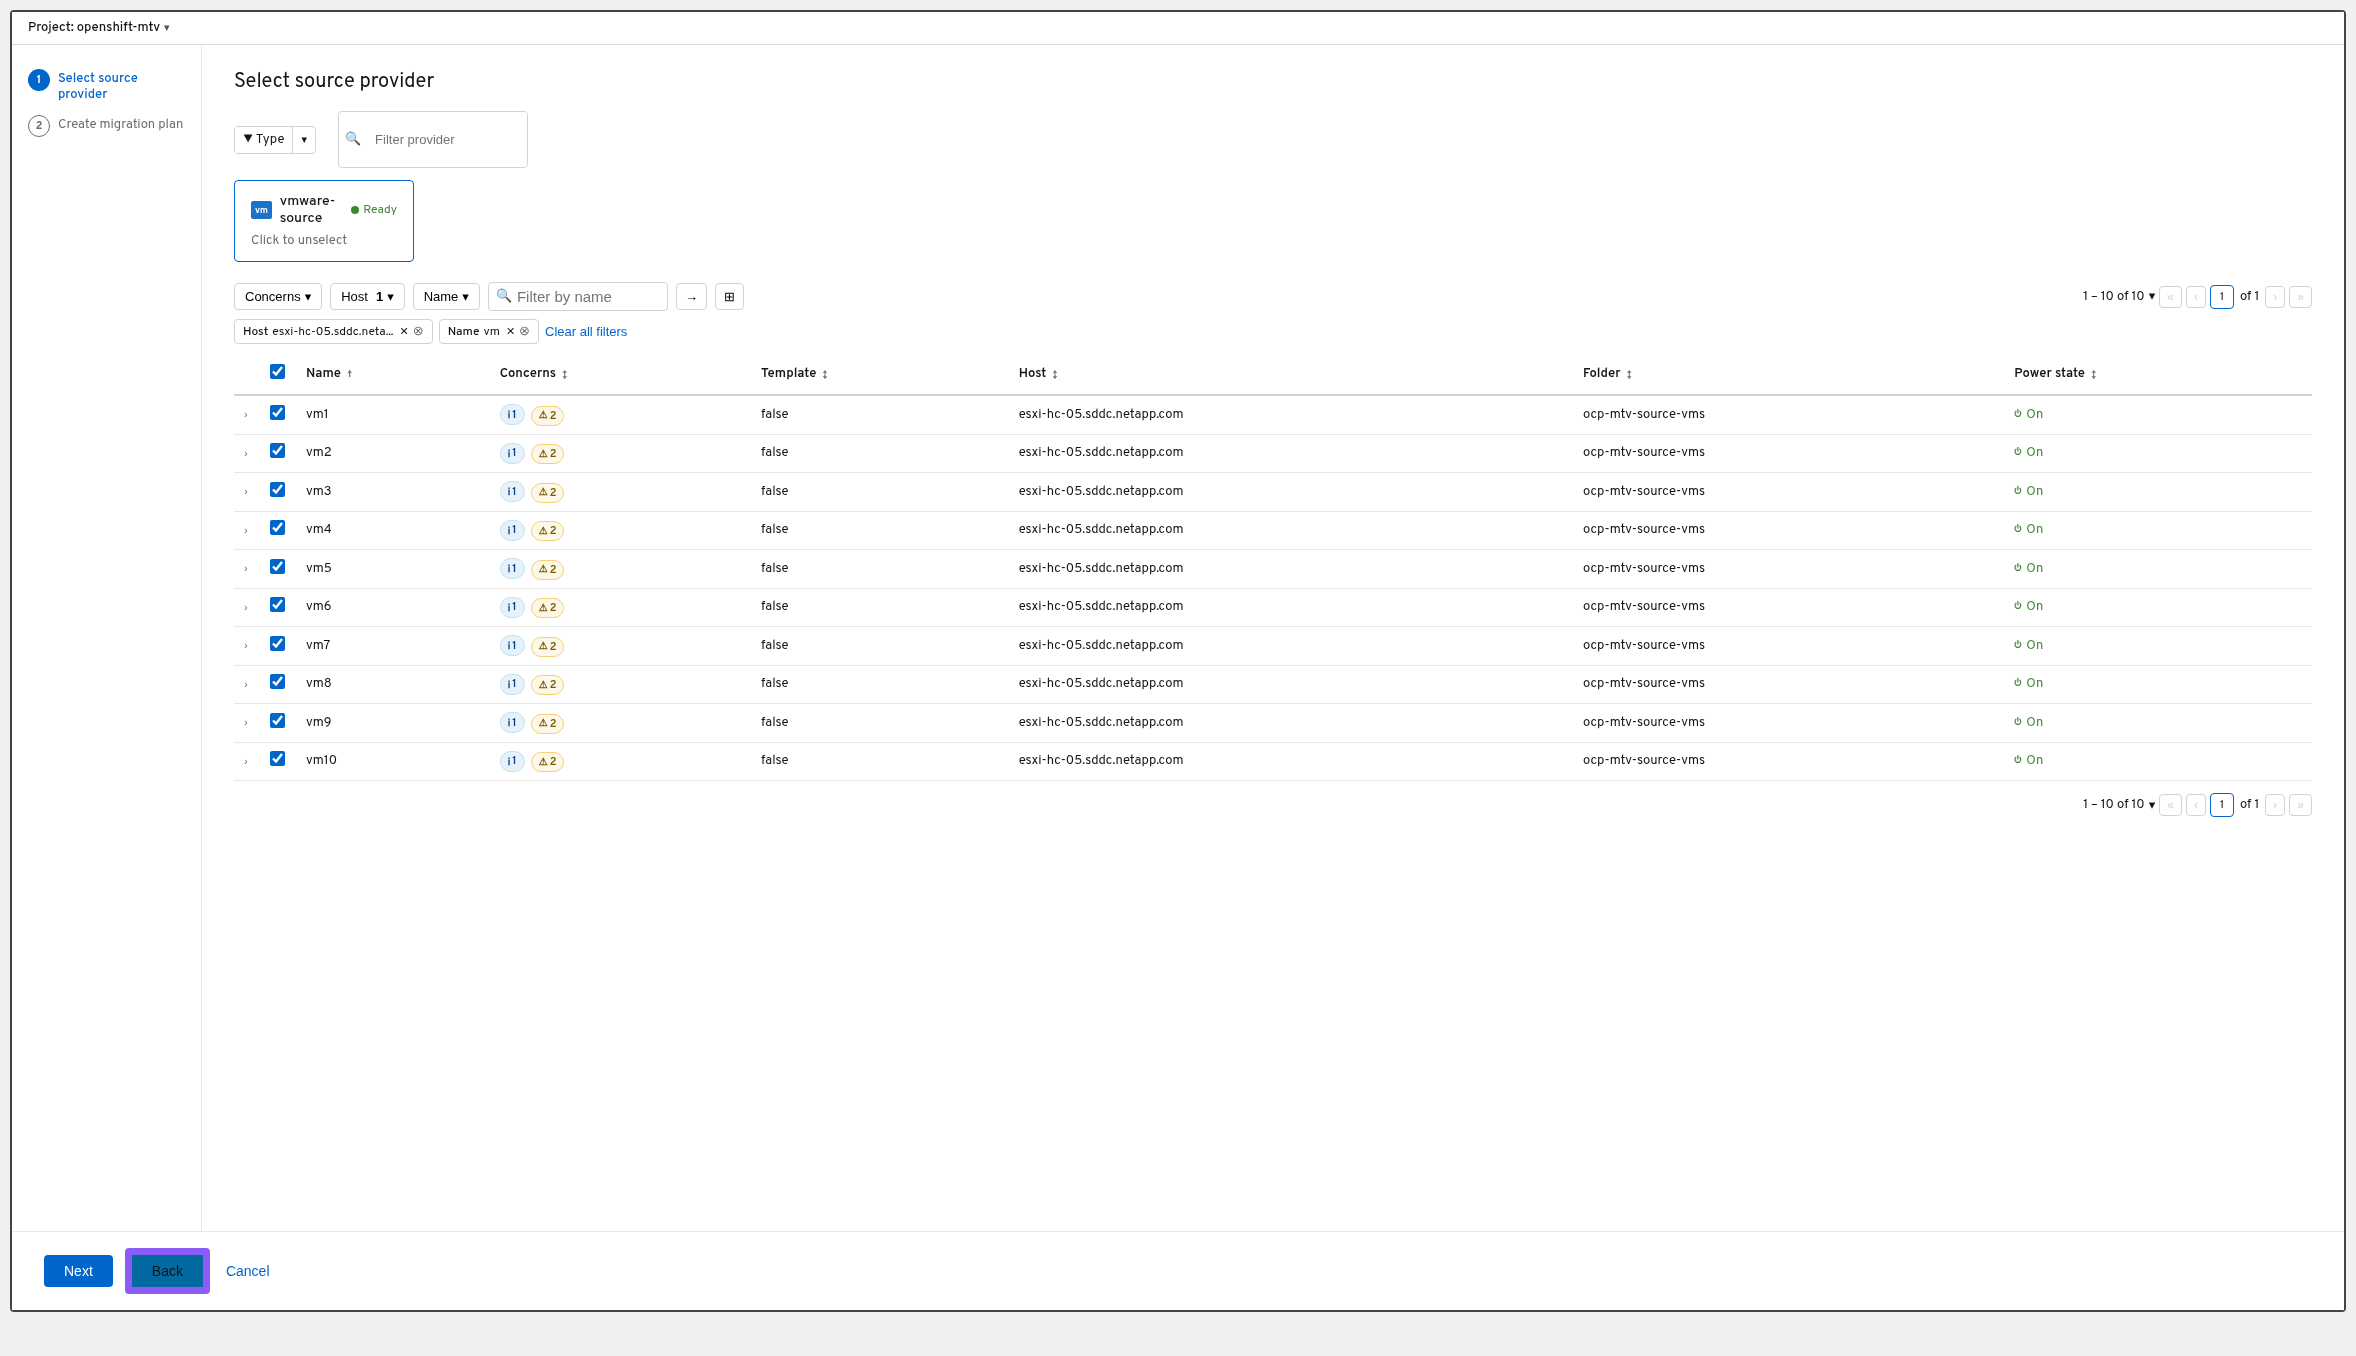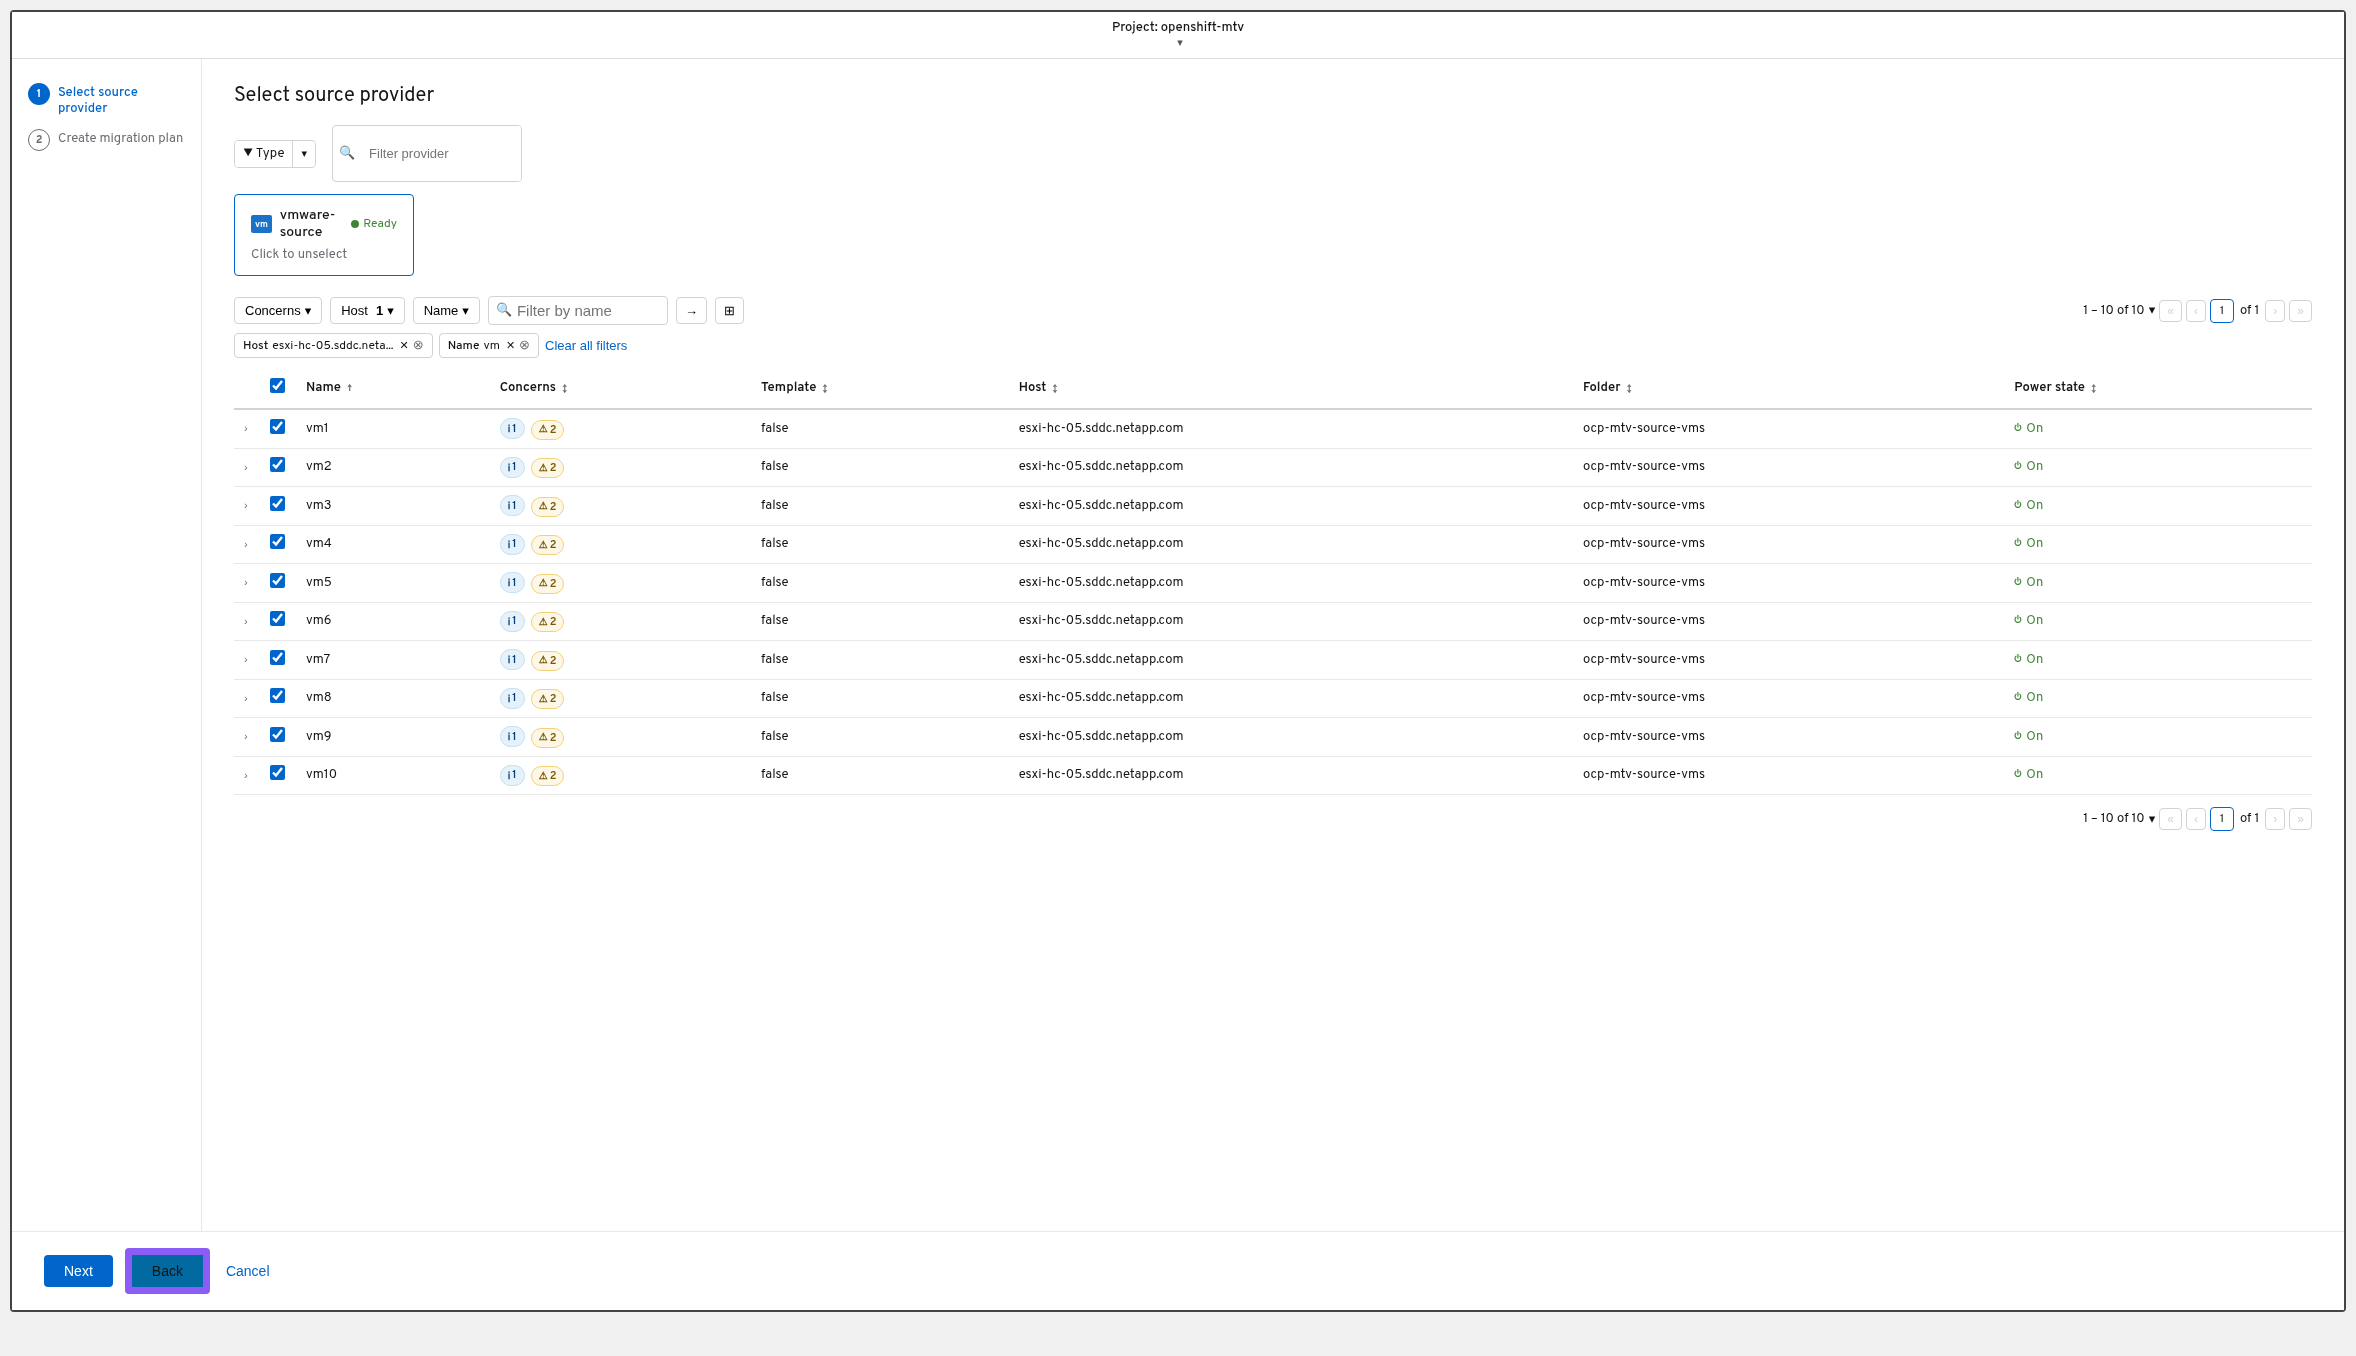--- a/index.html
+++ b/index.html
@@ -1,32 +1,32 @@
 <!DOCTYPE html>
 <html><head>
   <meta charset="utf-8">
   <style>
     * { box-sizing: border-box; margin: 0; padding: 0; }
     body { font-family: 'RedHatText', 'Overpass', Arial, sans-serif; font-size: 13px; background: #f0f0f0; color: #151515; }
     .outer-frame { border: 2px solid #444; background: #fff; margin: 10px; border-radius: 4px; min-height: 96vh; display: flex; flex-direction: column; }
-    .top-bar { padding: 8px 16px; border-bottom: 1px solid #ddd; display: flex; align-items: center; background: #fff; flex-direction: column; }
+    .top-bar { padding: 8px 16px; border-bottom: 1px solid #ddd; display: flex; align-items: center; background: #fff; }
     .top-bar-title { font-size: 13px; color: #151515; font-weight: 500; cursor: pointer; }
     .top-bar-arrow { font-size: 11px; margin-left: 4px; color: #555; }
     .content-area { display: flex; flex: 1; }
     .sidebar { width: 190px; padding: 24px 16px; border-right: 1px solid #e8e8e8; background: #fff; flex-shrink: 0; }
     .sidebar-step { display: flex; align-items: flex-start; margin-bottom: 12px; gap: 8px; }
     .step-circle { width: 22px; height: 22px; border-radius: 50%; display: flex; align-items: center; justify-content: center; font-size: 11px; font-weight: bold; flex-shrink: 0; }
     .step-circle.active { background: #0066cc; color: #fff; }
     .step-circle.inactive { background: transparent; color: #6a6e73; border: 1px solid #6a6e73; }
     .step-label { font-size: 13px; padding-top: 2px; }
     .step-label.active { color: #0066cc; font-weight: 500; }
     .step-label.inactive { color: #6a6e73; }
     .main-content { flex: 1; padding: 24px 32px; overflow-y: auto; }
     .section-title { font-size: 20px; font-weight: 400; margin-bottom: 16px; color: #151515; }
-    .filter-bar { display: flex; align-items: center; gap: 16px; margin-bottom: 12px; }
+    .filter-bar { display: flex; align-items: center; gap: 22px; margin-bottom: 12px; }
     .provider-card { border: 1px solid #0066cc; border-radius: 4px; padding: 12px 16px; max-width: 180px; background: #fff; cursor: pointer; position: relative; margin-bottom: 20px; }
     .provider-card-header { display: flex; align-items: center; gap: 8px; margin-bottom: 6px; }
     .provider-name { font-size: 14px; font-weight: 500; }
     .provider-status { display: flex; align-items: center; gap: 4px; color: #3e8635; font-size: 12px; }
     .status-dot { width: 8px; height: 8px; border-radius: 50%; background: #3e8635; }
     .provider-hint { font-size: 13px; color: #6a6e73; }
     .vm-section-title { font-size: 18px; font-weight: 400; margin-bottom: 14px; color: #151515; }
     .table-controls { display: flex; align-items: center; gap: 8px; margin-bottom: 8px; flex-wrap: wrap; }
     .control-btn { display: flex; align-items: center; gap: 4px; border: 1px solid #d2d2d2; border-radius: 4px; padding: 5px 10px; background: #fff; cursor: pointer; font-size: 13px; }
     .search-wrap { position: relative; display: flex; align-items: center; }

